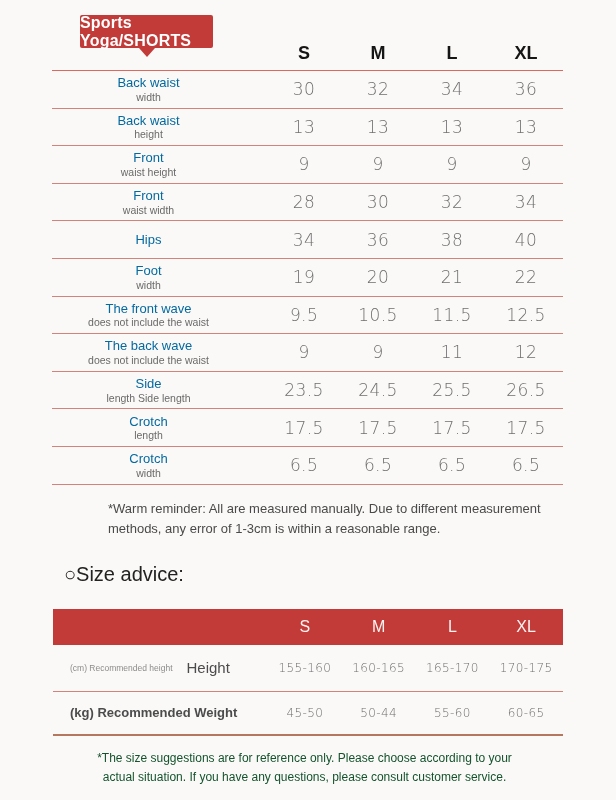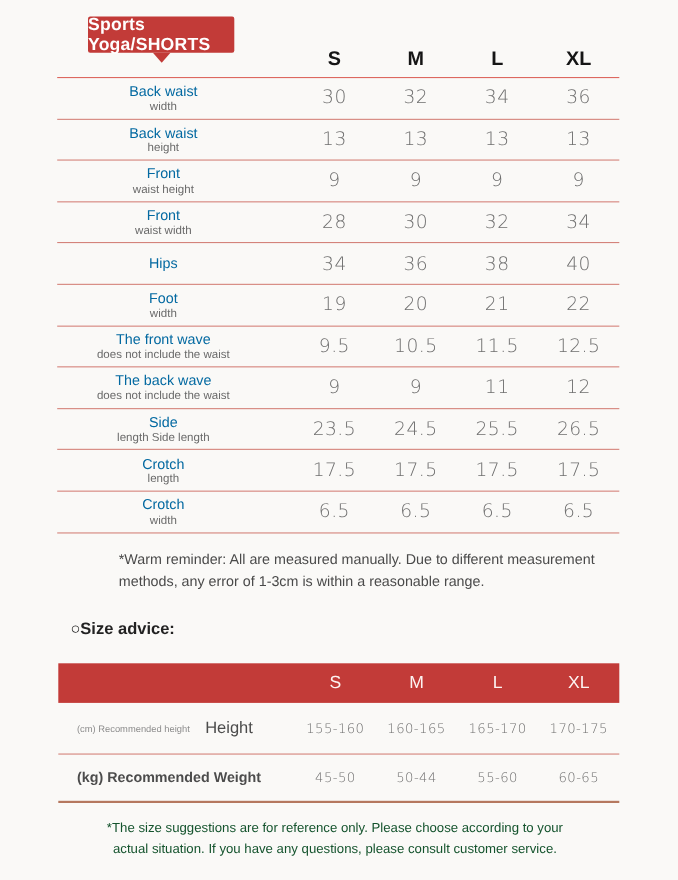--- a/index.html
+++ b/index.html
@@ -51,21 +51,21 @@
     margin:14px 0 0 108px;width:458px;
     font-size:13px;color:#4a4a4a;line-height:1.55;
   }
   .note2{
     margin:13px 0 0 97px;width:415px;text-align:center;
     font-size:12px;color:#14532d;line-height:1.6;
   }
   
   .advice-heading{
     margin:24px 0 0 64px;
-    font-size:15px;font-weight:700;color:#222;
+    font-size:20px;font-weight:400;color:#222;
   }
   .t2{margin:23px 0 0 53px;width:510px;}
   .t2-header,.t2-row{
     display:grid;grid-template-columns:215px repeat(4,1fr);
     align-items:center;
   }
   .t2-header{height:36px;background:#c23b38;}
   .t2-header .col{
     text-align:center;color:#fdf4f2;font-size:16px;font-weight:500;
   }

